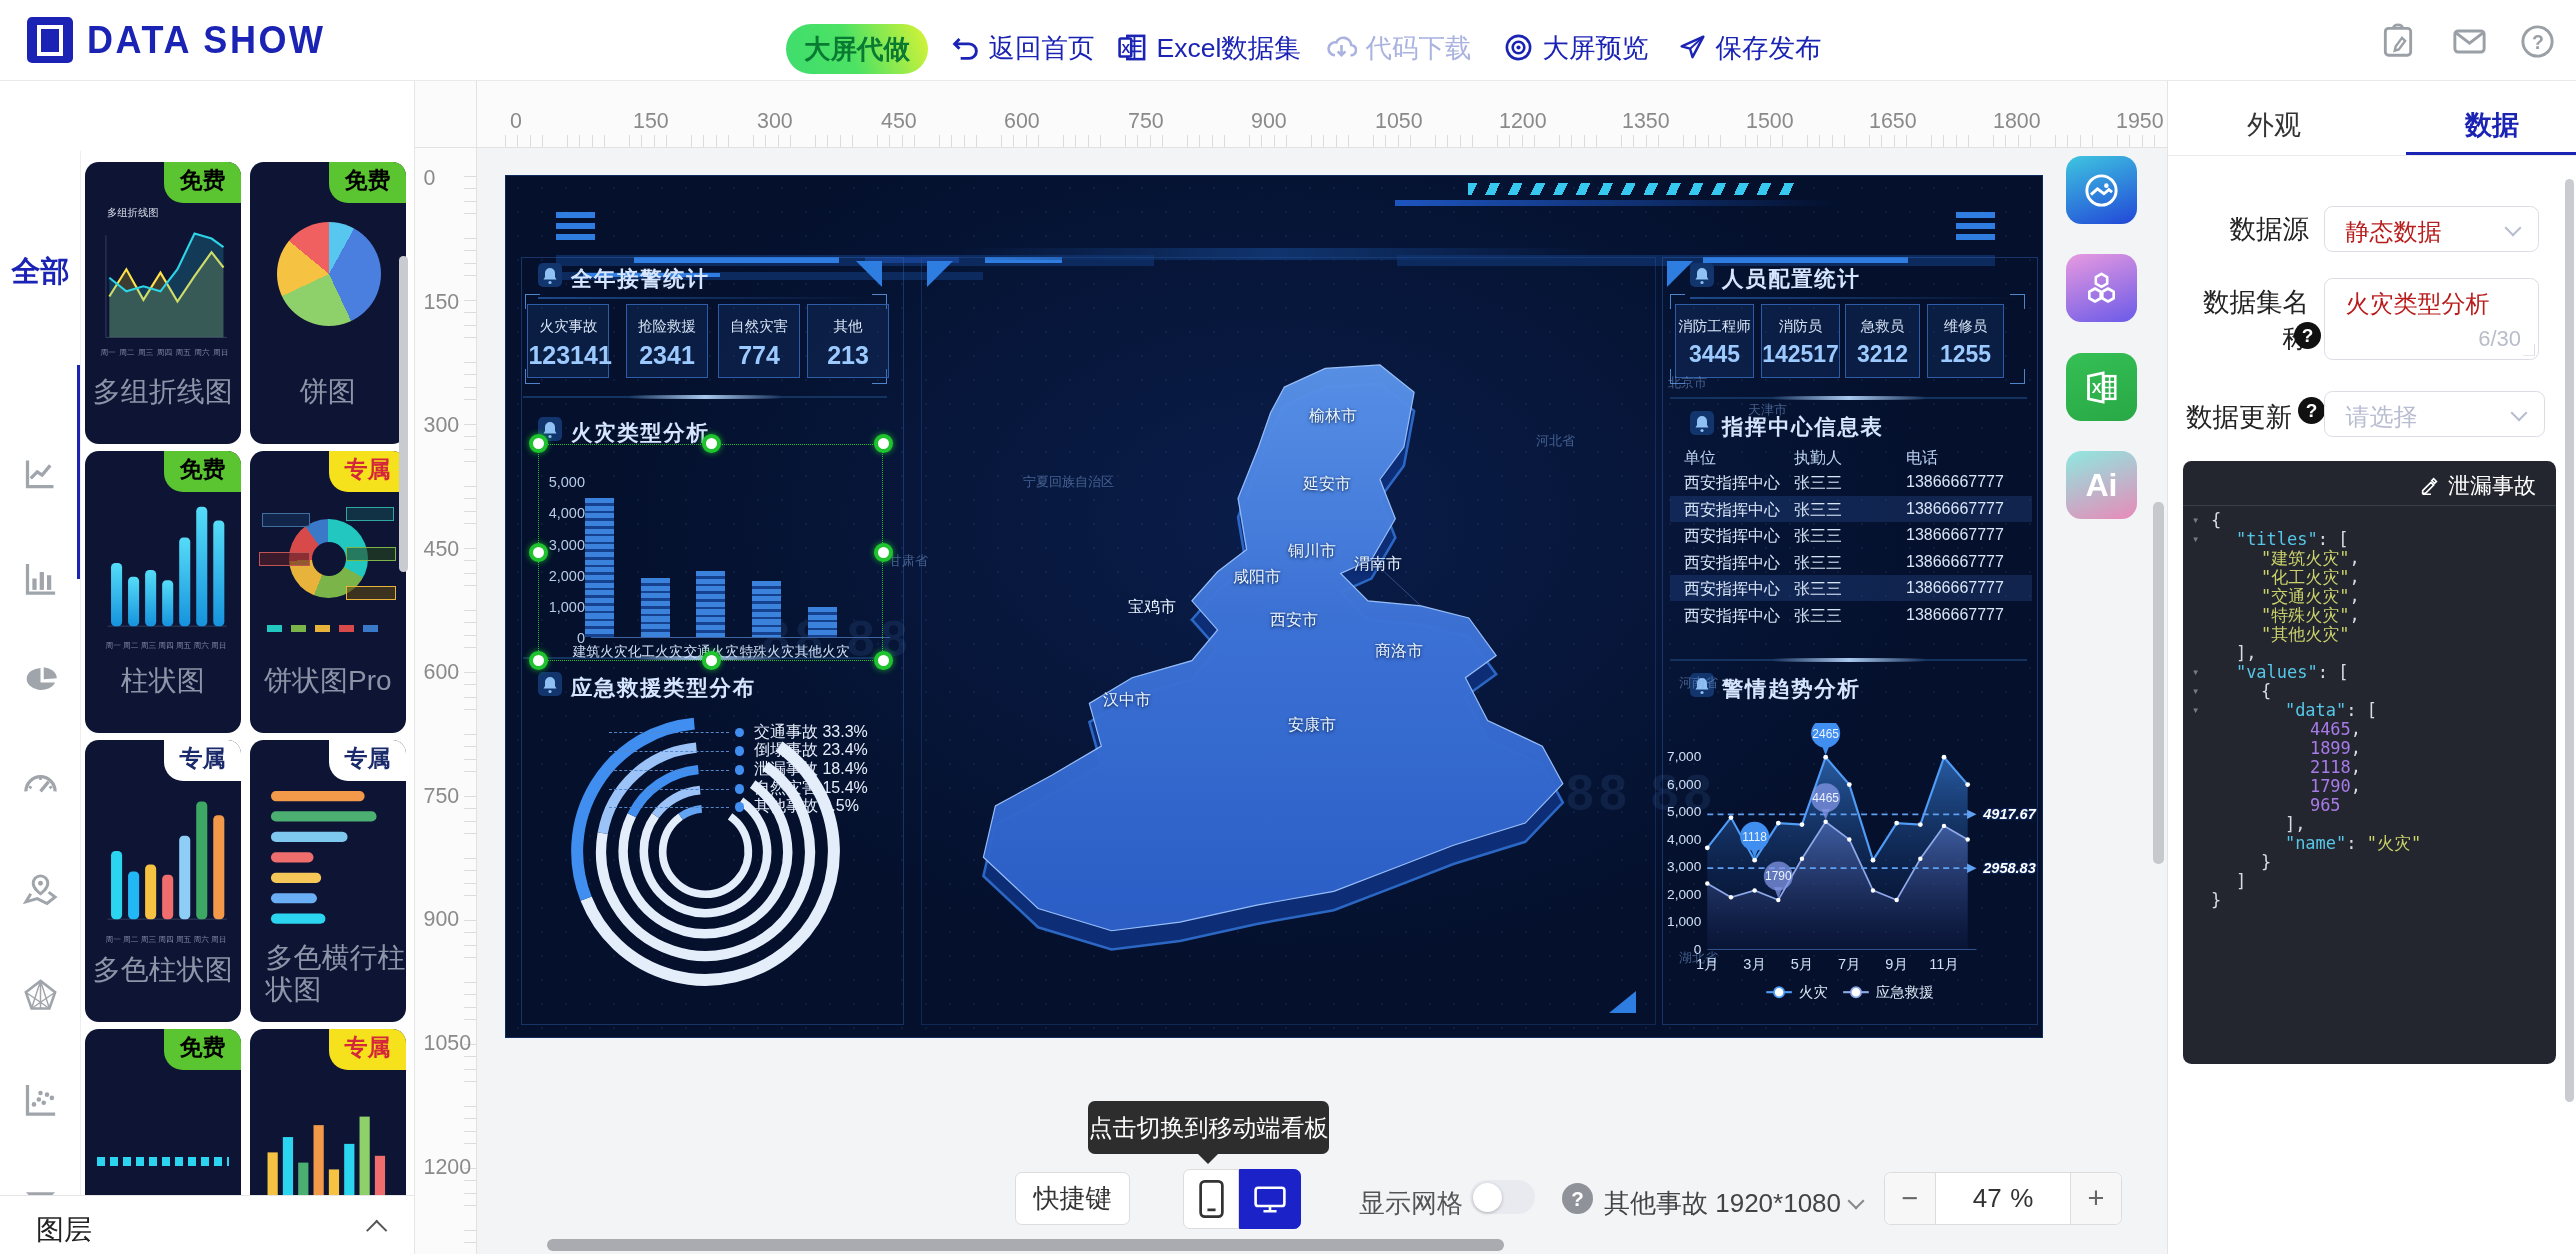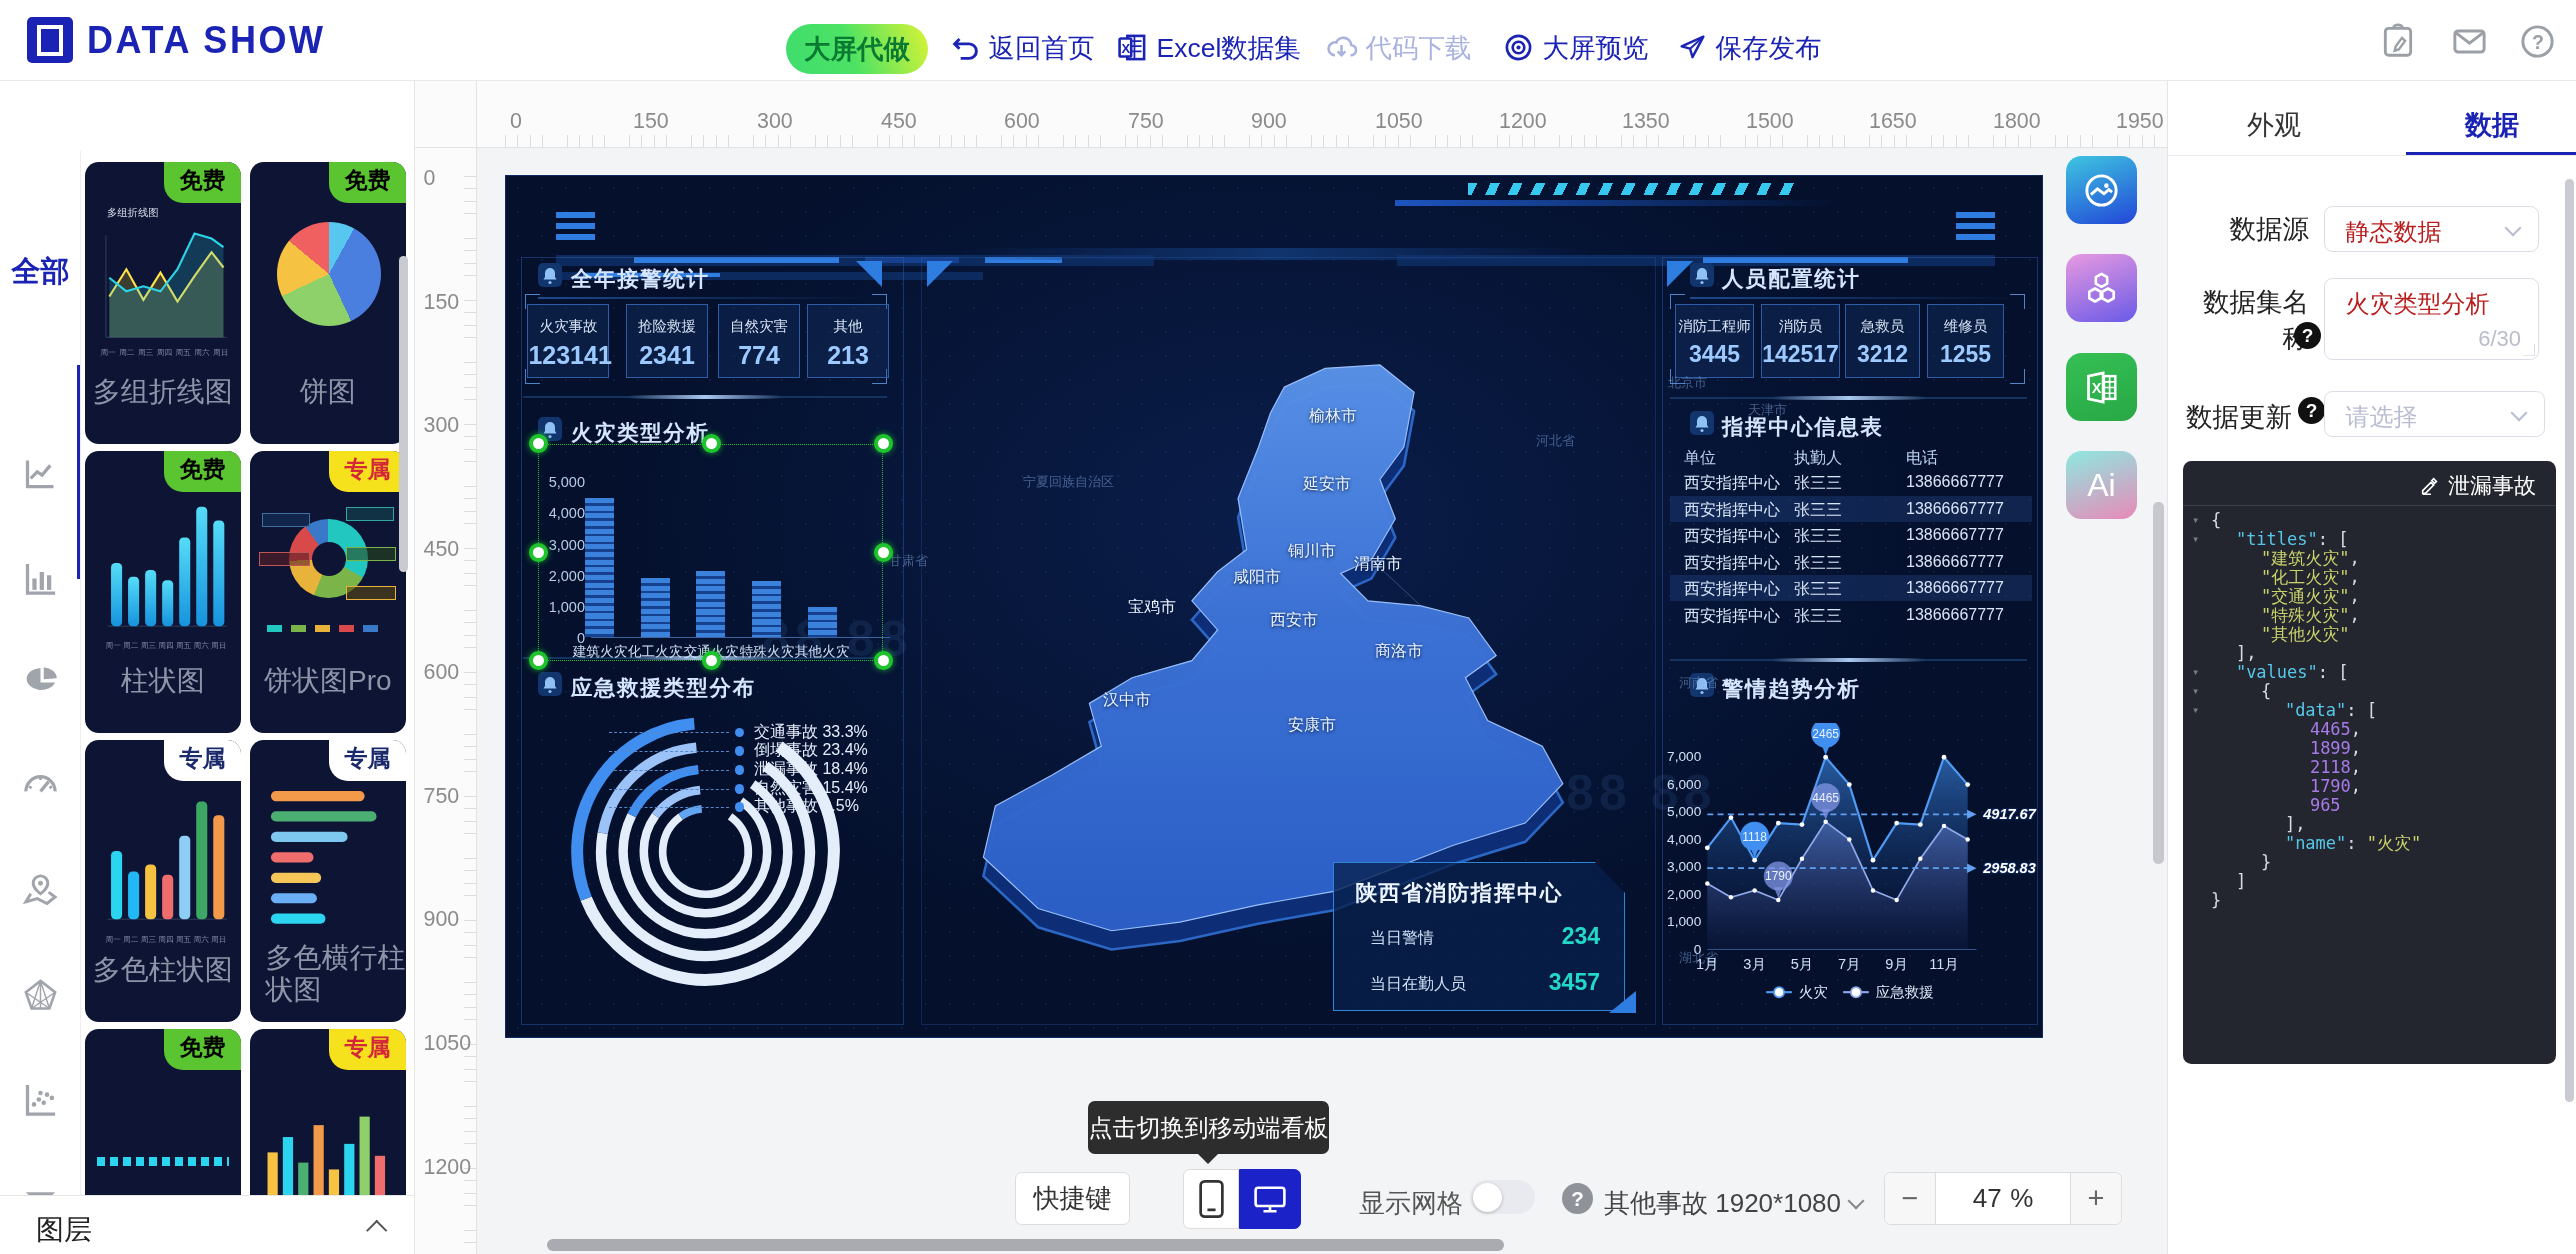--- a/index.html
+++ b/index.html
@@ -735,27 +735,20 @@
           <circle cx="136.1" cy="179.1" r="17" fill="rgba(130,150,230,.75)"></circle>
           <text x="136.1" y="184.1" font-size="14" fill="#eaf2ff" text-anchor="middle">1790</text>
           <line x1="122" y1="315" x2="152" y2="315" stroke="#4f9bf5" stroke-width="2.5"></line>
           <circle cx="137" cy="315" r="6" fill="#fff" stroke="#4f9bf5" stroke-width="2"></circle>
           <text x="160" y="321" font-size="17" fill="#dfeaf8">火灾</text>
           <line x1="212" y1="315" x2="242" y2="315" stroke="#8fa8e8" stroke-width="2.5"></line>
           <circle cx="227" cy="315" r="6" fill="#fff" stroke="#8fa8e8" stroke-width="2"></circle>
           <text x="250" y="321" font-size="17" fill="#dfeaf8">应急救援</text>
         </svg>
 
-      <div class="card">
-        <div class="ct">陕西省消防指挥中心</div>
-        <div class="rl" style="top:65px">当日警情</div>
-        <div class="rv" style="top:60px">234</div>
-        <div class="rl" style="top:111px">当日在勤人员</div>
-        <div class="rv" style="top:106px">3457</div>
-      </div>
     </div>
 
     <div class="fab" style="top:75px;background:linear-gradient(160deg,#3ec6e0,#2246d8)">
       <svg width="39" height="39" viewBox="0 0 24 24">
           <circle cx="12" cy="12" r="9" fill="none" stroke="#fff" stroke-width="1.8"></circle>
           <circle cx="15" cy="9" r="1.4" fill="#fff"></circle>
           <path d="M5.5 14.5l4-3.5 4 3 3-2.5 2 1.5" fill="none" stroke="#fff" stroke-width="1.8"></path>
         </svg>
     </div>
     <div class="fab" style="top:173px;background:linear-gradient(160deg,#e89ae0,#6a5ae8)">
@@ -765,21 +758,21 @@
     </div>
     <div class="fab" style="top:272px;background:linear-gradient(160deg,#35c055,#28a845)">
       <svg width="39" height="39" viewBox="0 0 24 24">
           <path d="M13 3v18l-9-2V5Z" fill="none" stroke="#fff" stroke-width="1.7"></path>
           <text x="6" y="15.5" font-size="9" font-weight="bold" fill="#fff">X</text>
           <rect x="13.5" y="5" width="7" height="14" fill="none" stroke="#fff" stroke-width="1.5"></rect>
           <path d="M13.5 8.5h7M13.5 12h7M13.5 15.5h7M17 5v14" stroke="#fff" stroke-width="1"></path>
         </svg>
     </div>
     <div class="fab" style="top:370px;background:linear-gradient(160deg,#8ee8e0,#e88ab8)">
-      <span style="font-size:32px;font-weight:normal">Ai</span>
+      <span style="font-size:32px;font-weight:bold">Ai</span>
     </div>
 
     <div class="vscroll"></div>
     <div class="hscroll"></div>
 
     <div class="tooltip" style="left:673px;top:1020px;width:241px;height:53px">点击切换到移动端看板</div>
     <div class="bb-btn" style="left:600px;top:1091px;width:115px;height:53px">快捷键</div>
     <div class="bb-btn" style="left:768px;top:1088px;width:56px;height:60px;border-radius:6.8px 0 0 6.8px">
       <svg width="29" height="38" viewBox="0 0 20 28">
           <rect x="2" y="1" width="16" height="26" rx="3" fill="none" stroke="#333" stroke-width="2"></rect>

